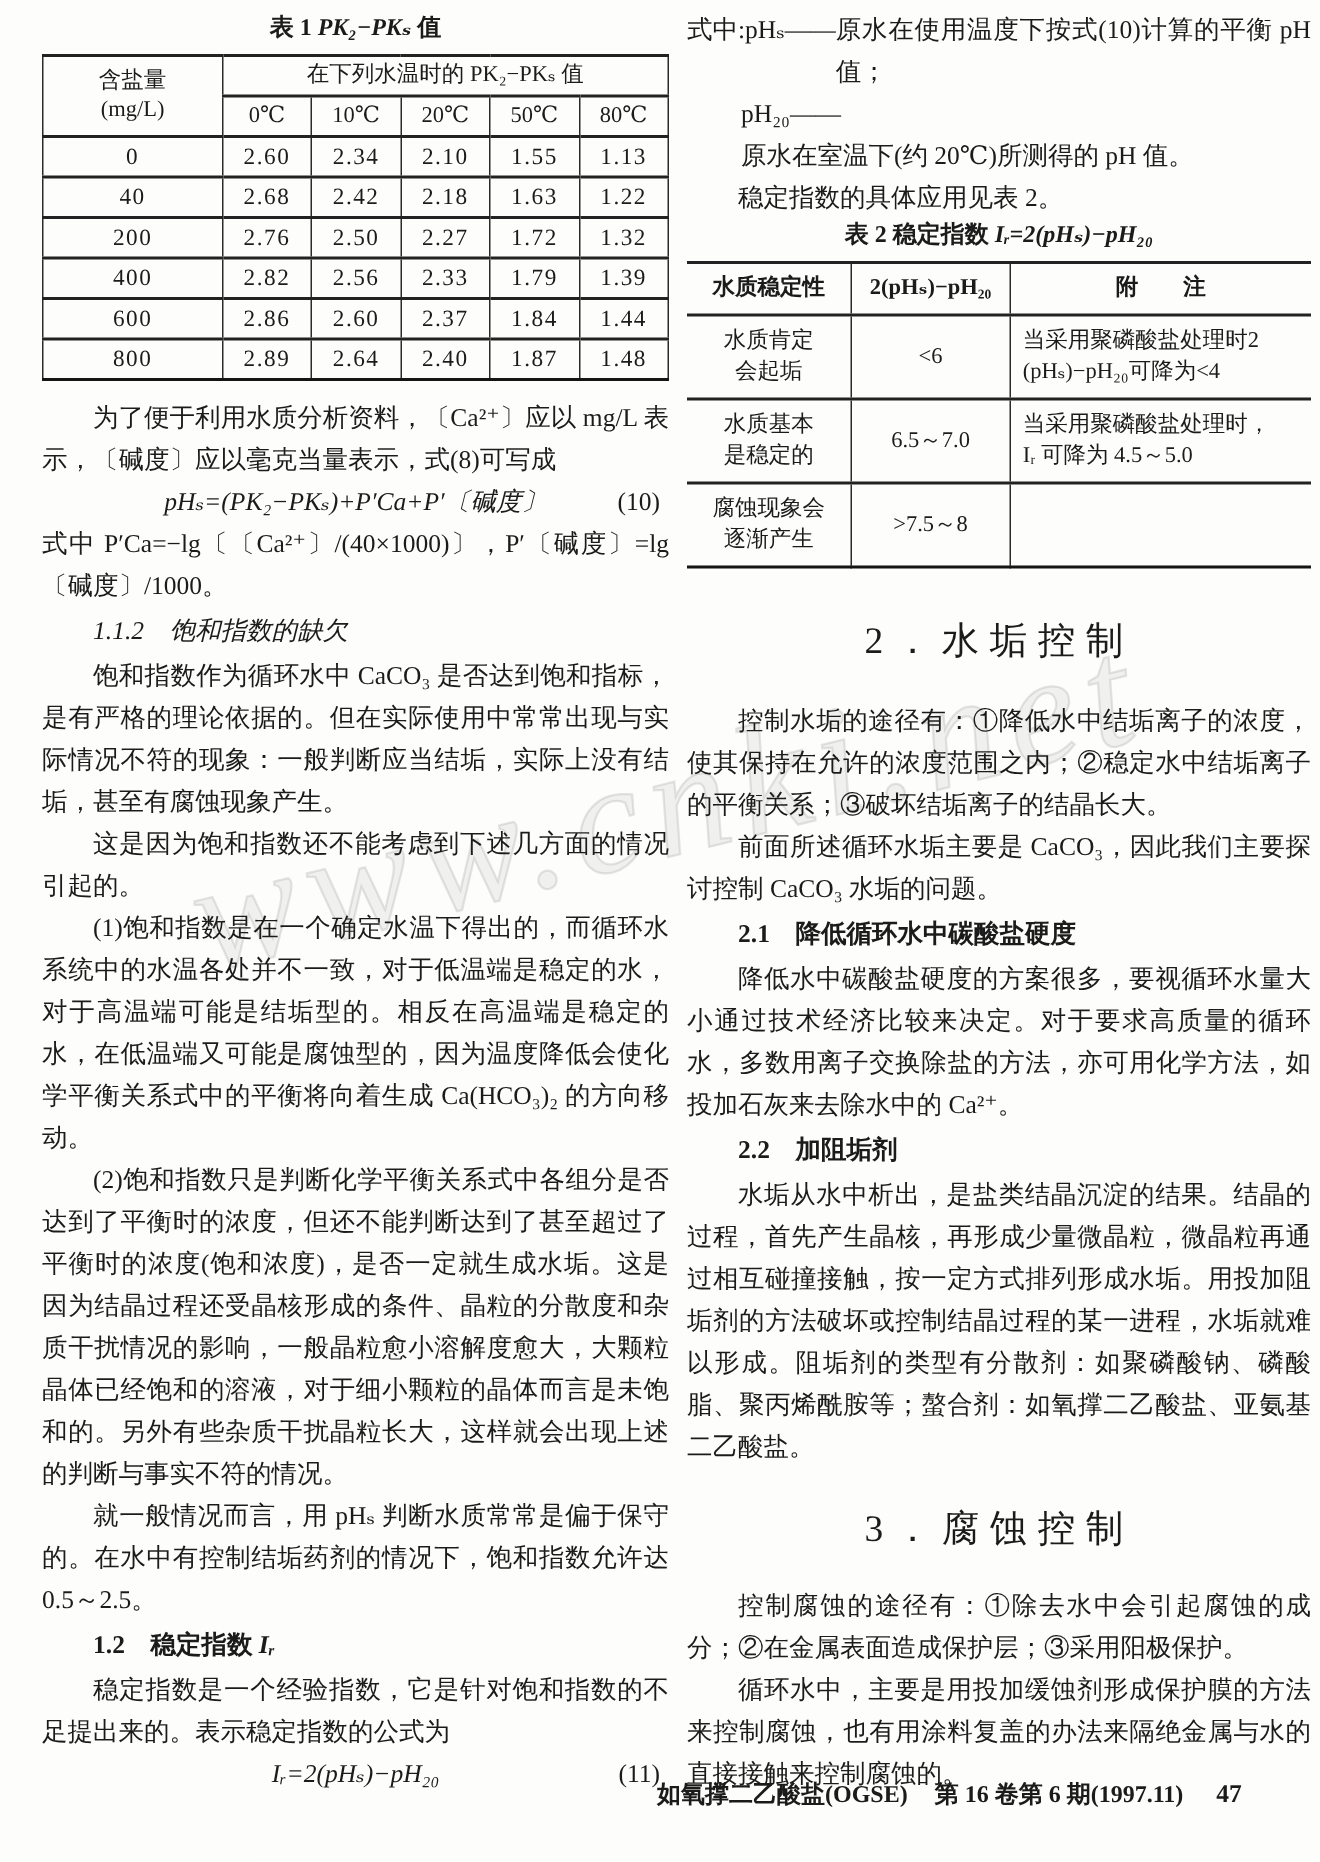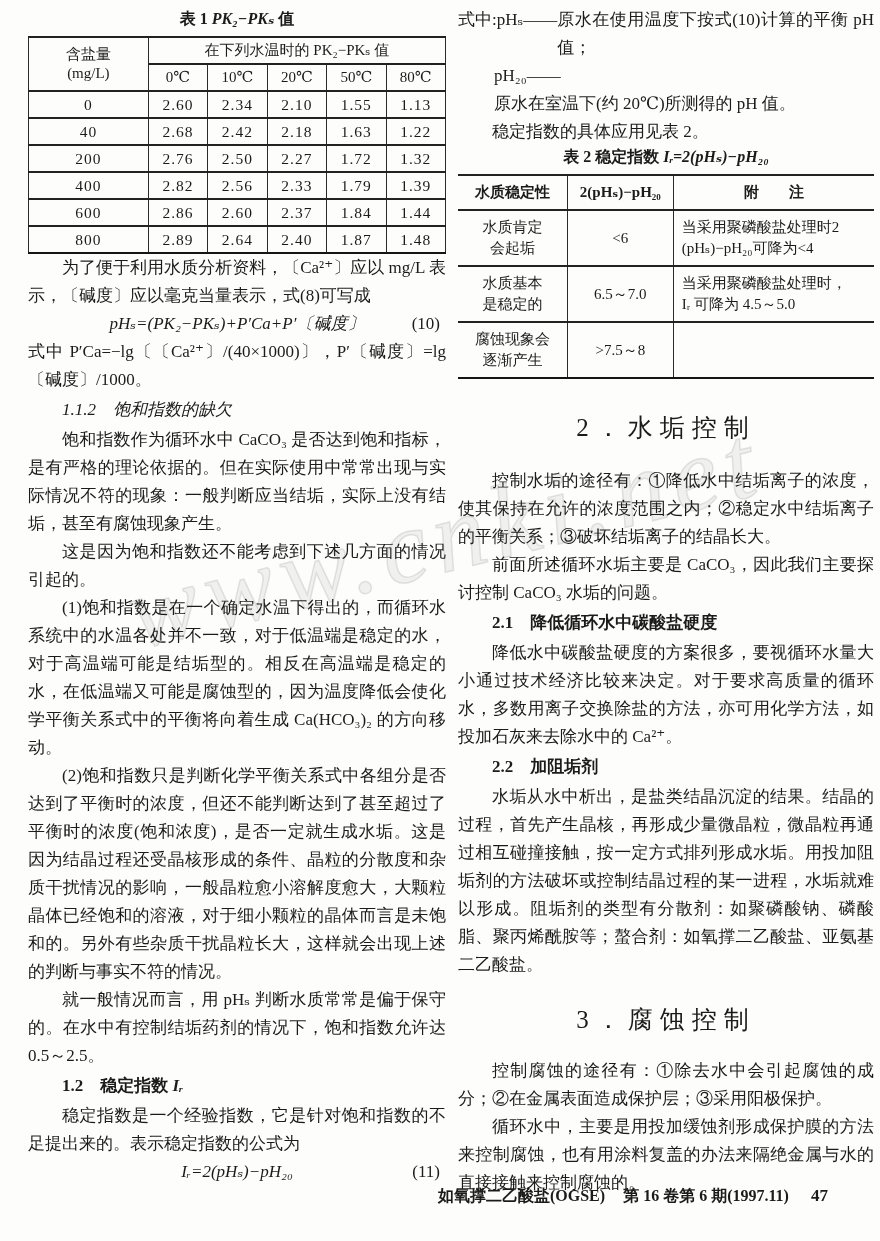--- a/index.html
+++ b/index.html
@@ -38,21 +38,21 @@
   }
   .t2 td + td{border-left:1px solid #2a2a2a;}
   .t2 .c1{width:26%;}
   .t2 .c2{width:25%;}
   .t2 .c3{width:49%;}
   .t2 .note{text-align:left;padding-left:8px;}
   .t2 .hdr td{font-weight:bold;}
 
   .para{text-indent:2em;margin:0;}
   .para.noindent{text-indent:0;}
-  .para.first{}
+  .para.first{margin-top:11px;}
   .formula{position:relative;text-align:center;}
   .formula .f-body{font-style:italic;}
   .formula .f-num{position:absolute;right:6px;font-style:normal;}
   .sub-kai{font-style:italic;text-indent:2em;margin:2px 0;}
   .sub-bold{font-weight:bold;text-indent:2em;margin:2px 0;}
   .sub-bold .math{font-style:italic;}
   .sec-head{
     text-align:center;font-size:25px;font-weight:500;letter-spacing:7px;
     margin:34px 0 24px 0;line-height:30px;
   }

